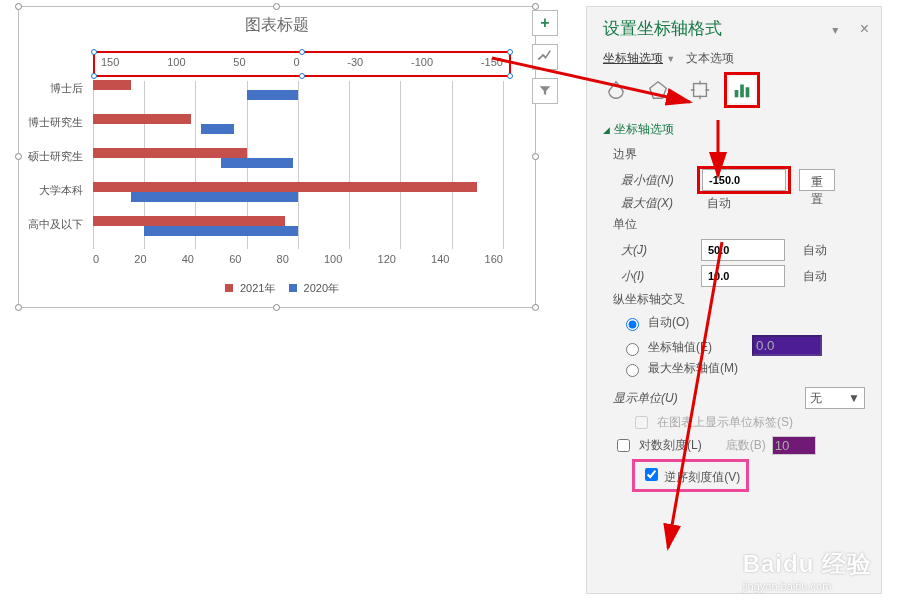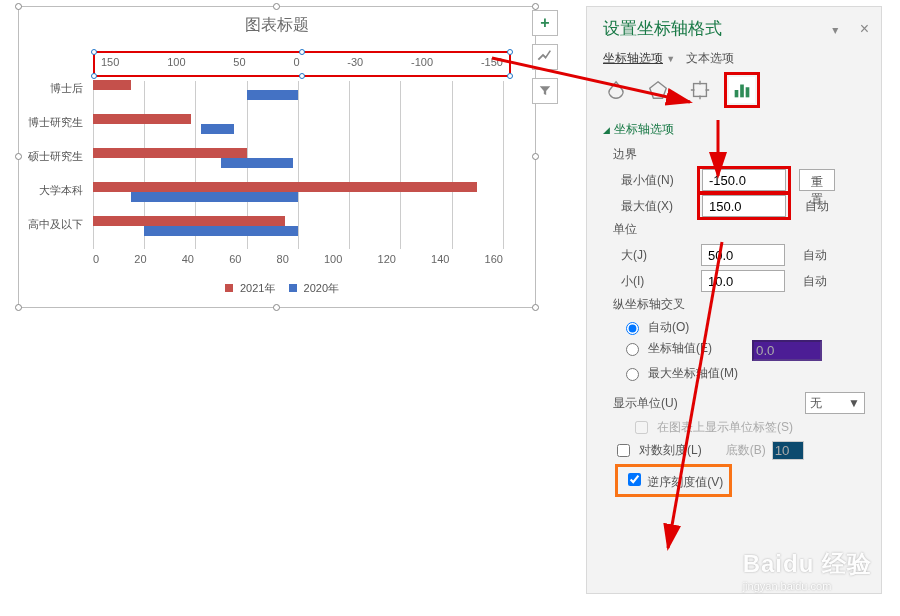--- a/index.html
+++ b/index.html
@@ -176,43 +176,44 @@
     margin-right: 4px;
     color: #1a7a47;
   }
   .sub-label { margin: 4px 0 6px 10px; color: #555; }
   .field-row {
     display: flex;
     align-items: center;
     margin: 4px 0 4px 18px;
     gap: 12px;
   }
-  .field-row label { width: 68px; color: #555; }
+  .field-row label { width: 68px; color: #555; font-style: italic; }
   .field-row input[type=text] {
     width: 84px;
     height: 22px;
     border: 1px solid #aaa;
     background: #fff;
     padding: 0 6px;
-    font-size: 13px;
+    font-size: 11px;
+    font-weight: bold;
   }
   .field-row .extra { width: 36px; text-align: center; color: #555; }
-  .radio-row { margin: 4px 0 4px 18px; display:flex; align-items:flex-start; gap:6px; }
+  .radio-row { margin: 4px 0 4px 18px; display:flex; align-items:flex-end; gap:6px; }
   .check-row { margin: 4px 0 4px 10px; display:flex; align-items:center; gap:6px; }
   .disabled { color: #aaa; }
   .select-box {
     width: 60px; height: 22px;
     border:1px solid #aaa; background:#fff;
     display:flex; align-items:center; justify-content:space-between;
     padding:0 4px; font-size:12px;
   }
   .reverse-box {
-    border: 3px solid #f97316;
+    border: 3px solid #ec4899;
     padding: 3px 6px;
-    margin-left: 2px;
+    margin-left: 19px;
   }
   .hl-box { border: 3px solid #e00000; padding: 0 2px; margin: -3px -4px; display:inline-block;}
   .arrow { position:absolute; pointer-events:none; }
   .watermark {
     position: absolute;
     right: 28px;
     bottom: 24px;
     color: #fff;
     opacity: 0.9;
     text-shadow: 0 0 2px #999;
@@ -376,21 +377,20 @@
     <div class="section-head">坐标轴选项</div>
     <div class="sub-label">边界</div>
 
     <div class="field-row">
       <label>最小值(N)</label>
       <span class="hl-box"><input type="text" value="-150.0" style=""></span>
       <button class="btn-reset extra">重置</button>
     </div>
     <div class="field-row">
       <label>最大值(X)</label>
-      <span class="hl-box"><input type="text" value="150.0" style=""></span>
       <span class="extra">自动</span>
     </div>
 
     <div class="sub-label">单位</div>
     <div class="field-row">
       <label>大(J)</label>
       <input type="text" value="50.0" style="">
       <span class="extra">自动</span>
     </div>
     <div class="field-row">
@@ -424,21 +424,21 @@
     </div>
     <div class="check-row disabled" style="margin-left:28px">
       <input type="checkbox" disabled="" style="">
       <span>在图表上显示单位标签(S)</span>
     </div>
 
     <div class="check-row">
       <input type="checkbox" style="">
       <span>对数刻度(L)</span>
       <span class="disabled" style="margin-left:18px">底数(B)</span>
-      <input type="text" class="disabled" style="width: 32px; background: #0c4a6e; border: 1px solid rgb(204, 204, 204);" disabled="" value="10">
+      <input type="text" class="disabled" style="width: 44px; background: #701a75; border: 1px solid rgb(204, 204, 204);" disabled="" value="10">
     </div>
 
     <div class="check-row">
       <span class="reverse-box">
         <input type="checkbox" checked="" style="">
         <span>逆序刻度值(V)</span>
       </span>
     </div>
   </div>
 </div>

